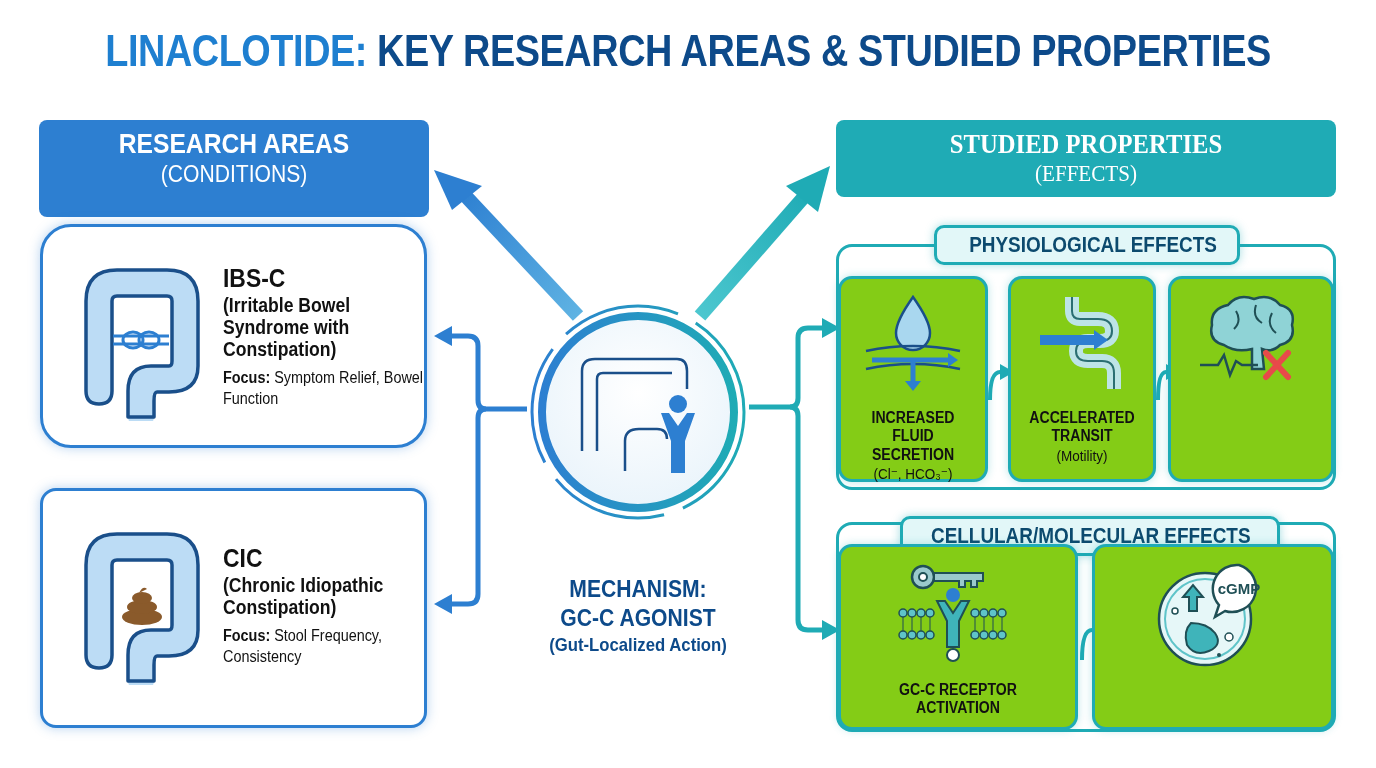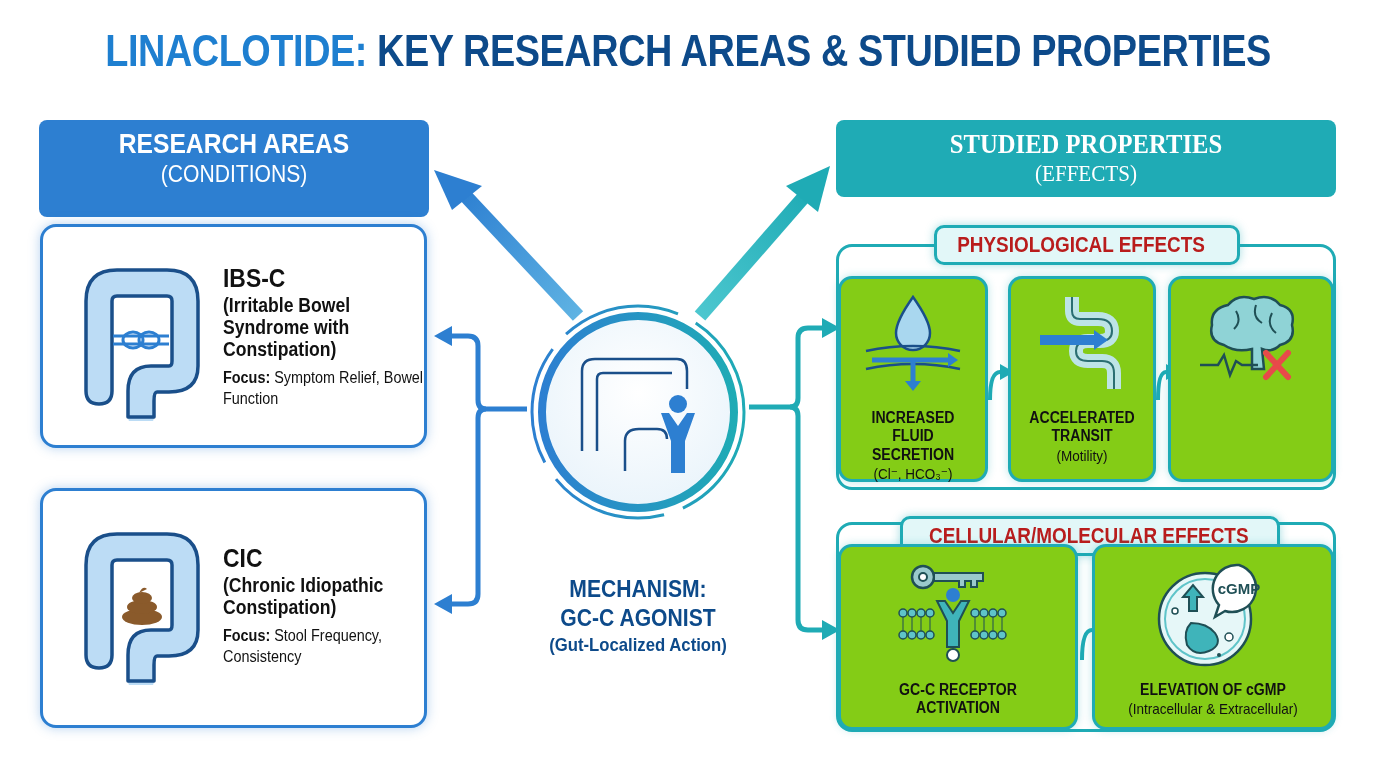--- a/index.html
+++ b/index.html
@@ -20,21 +20,21 @@
   }
   .header-box .h1 { font-size: 28px; display: block; transform: scaleX(0.88); }
   .header-box .h2 { font-size: 24px; font-weight: 400; display: block; transform: scaleX(0.88); }
   #left-header { left: 39px; top: 120px; width: 390px; height: 97px; background: #2d7fd1; padding-top: 8px; }
   #right-header { left: 836px; top: 120px; width: 500px; height: 77px; background: #1fabb5; padding-top: 8px; font-family: Liberation Serif, serif; }
 
   .cond-card {
     position: absolute; left: 40px; width: 387px; border: 3px solid #2d7fd1; border-radius: 16px;
     background: #fff; box-shadow: 0 0 12px rgba(45,127,209,0.35);
   }
-  #card-ibs { top: 224px; height: 224px; }
+  #card-ibs { top: 224px; height: 224px; border-radius: 31px; }
   #card-cic { top: 488px; height: 240px; }
   .cond-icon { position: absolute; left: 26px; top: 34px; width: 140px; height: 160px; }
   .cond-text { position: absolute; left: 180px; top: 36px; width: 200px; }
   .cond-title { font-weight: 700; font-size: 26px; display: block; transform: scaleX(0.88); transform-origin: left; }
   .cond-sub { font-weight: 700; font-size: 20px; line-height: 1.1; display: block; transform: scaleX(0.88); transform-origin: left; width: 230px; }
   .cond-focus { font-size: 16px; margin-top: 8px; line-height: 1.3; transform: scaleX(0.9); transform-origin: left; width: 225px; }
   .cond-focus b { font-weight: 700; }
 
   .center-circle {
     position: absolute; left: 527px; top: 301px; width: 222px; height: 222px; border-radius: 50%;
@@ -43,21 +43,21 @@
   .mech-text .m1 { font-weight: 700; font-size: 24px; display: block; transform: scaleX(0.88); line-height: 1.2; }
   .mech-text .m3 { font-weight: 700; font-size: 19px; display: block; transform: scaleX(0.88); color: #0d4a8a; line-height: 1.3; }
 
   .group-frame {
     position: absolute; border: 3px solid #1fabb5; border-radius: 16px; background: transparent;
   }
   #phys-frame { left: 836px; top: 244px; width: 500px; height: 246px; }
   #cell-frame { left: 836px; top: 522px; width: 500px; height: 210px; }
   .group-label {
     position: absolute; background: #e2f7f8; border: 3px solid #1fabb5; border-radius: 10px;
-    font-weight: 700; font-size: 22px; text-align: left; line-height: 34px; color: #b91c1c;
+    font-weight: 700; font-size: 22px; text-align: right; line-height: 34px; color: #0c4a6e;
     box-shadow: 0 0 10px rgba(31,171,181,0.4);
   }
   .group-label span { display: inline-block; transform: scaleX(0.86); }
   #phys-label { left: 934px; top: 225px; width: 306px; height: 40px; }
   #cell-label { left: 900px; top: 516px; width: 380px; height: 40px; }
 
   .eff-card {
     position: absolute; border: 3px solid #1fabb5; border-radius: 14px; background: #84cc16;
     box-shadow: 0 0 8px rgba(31,171,181,0.3); text-align: center;
   }
@@ -312,17 +312,13 @@
     <path d="M38,62 Q30,70 34,84 Q42,96 56,90 Q70,84 62,72 Q54,62 38,62 Z" fill="#3fb4ba" stroke="#1f4f55" stroke-width="2"></path>
     <path d="M36,50 L36,36 L30,36 L40,24 L50,36 L44,36 L44,50 Z" fill="#3fb4ba" stroke="#1f4f55" stroke-width="2"></path>
     <circle cx="22" cy="50" r="3" fill="#fff" stroke="#1f4f55" stroke-width="1.5"></circle>
     <circle cx="76" cy="76" r="4" fill="#fff" stroke="#1f4f55" stroke-width="1.5"></circle>
     <circle cx="66" cy="94" r="2" fill="#1f4f55"></circle>
     <g>
       <path d="M86,4 A24,24 0 1 1 72,50 L62,56 L66,44 A24,24 0 0 1 86,4 Z" fill="#fff" stroke="#1f4f55" stroke-width="2.5"></path>
       <text x="86" y="33" text-anchor="middle" font-family="Liberation Sans, sans-serif" font-weight="700" font-size="15" fill="#1f4f55">cGMP</text>
     </g>
   </svg>
-  <div class="eff-text" style="top:134px">
-    <span class="eff-title">ELEVATION OF cGMP</span>
-    <span class="eff-sub">(Intracellular &amp; Extracellular)</span>
-  </div>
 </div>
 
 </body></html>

